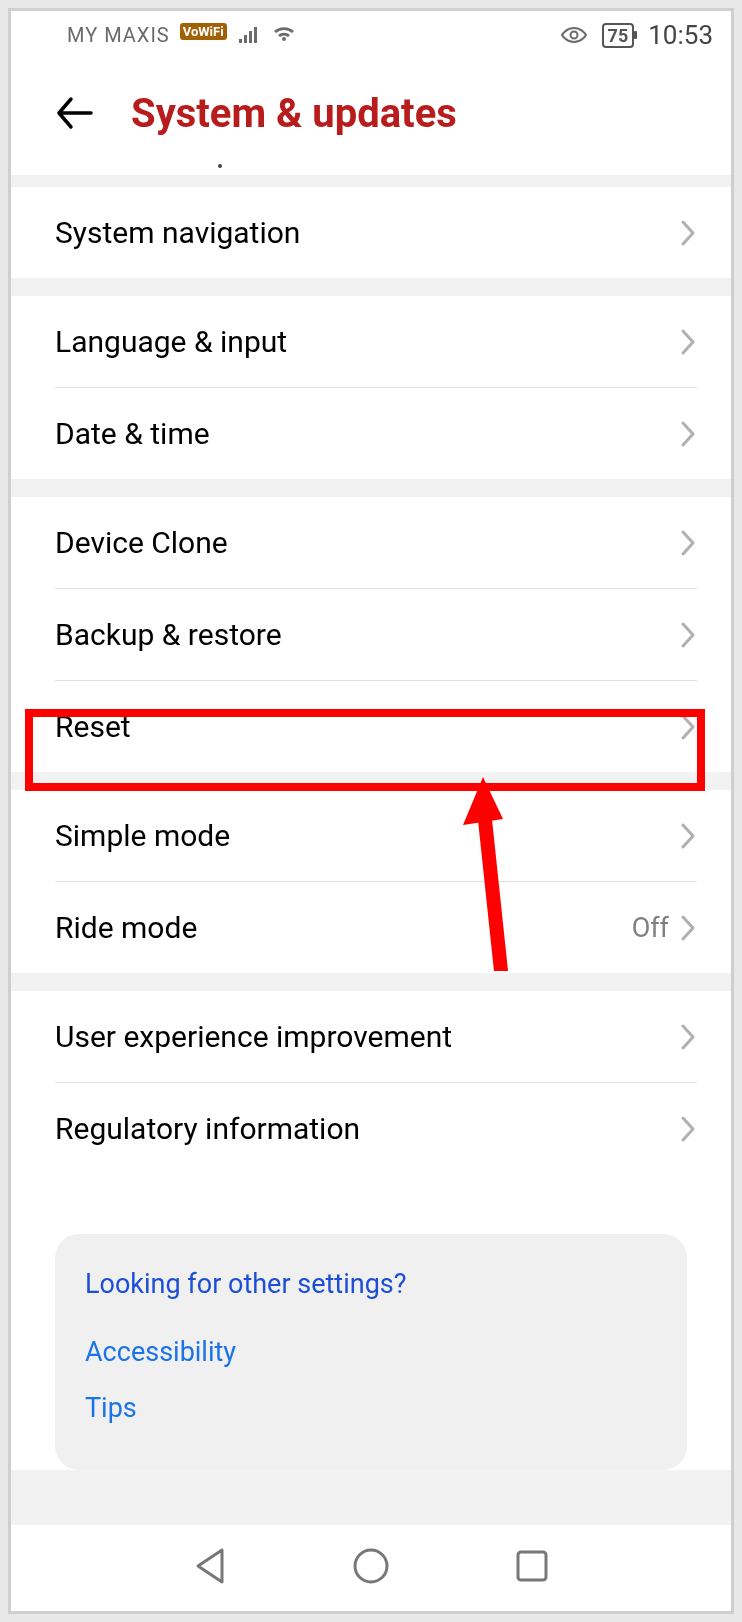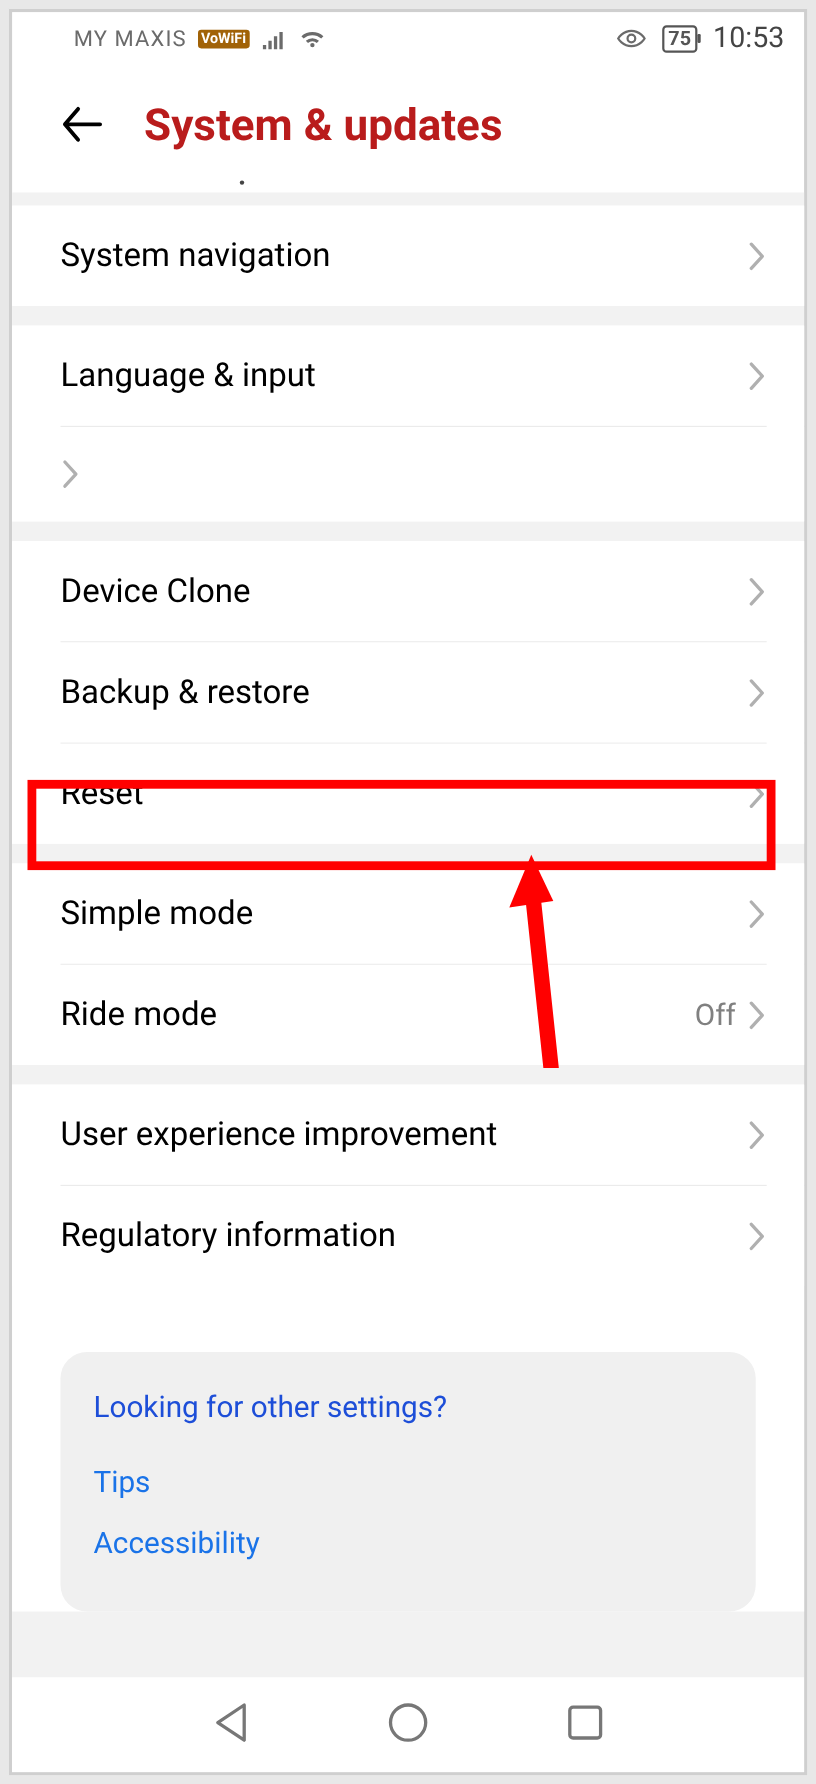--- a/index.html
+++ b/index.html
@@ -23,21 +23,21 @@
     .statusbar {
       display: flex;
       align-items: center;
       padding: 6px 18px 6px 56px;
       font-size: 22px;
       color: #6b6b6b;
       height: 48px;
     }
     .statusbar .left {
       display: flex;
-      align-items: center;
+      align-items: flex-start;
       gap: 10px;
     }
     .statusbar .right {
       margin-left: auto;
       display: flex;
       align-items: center;
       gap: 14px;
     }
     .carrier { font-size: 20px; letter-spacing: 1px; }
     .vowifi {
@@ -206,20 +206,21 @@
       <div class="row">
         <span class="label">Language &amp; input</span>
         <span class="chev">
             <svg width="18" height="30" viewBox="0 0 18 30">
               <path d="M4 4l10 11L4 26" stroke="#b0b0b0" stroke-width="3" fill="none" stroke-linecap="round" stroke-linejoin="round"></path>
             </svg>
           </span>
       </div>
       <div class="divider"></div>
       <div class="row">
+        <span class="label">Date &amp; time</span>
         <span class="chev">
             <svg width="18" height="30" viewBox="0 0 18 30">
               <path d="M4 4l10 11L4 26" stroke="#b0b0b0" stroke-width="3" fill="none" stroke-linecap="round" stroke-linejoin="round"></path>
             </svg>
           </span>
       </div>
     </div>
 
     <div class="group spaced">
       <div class="row">
@@ -285,22 +286,22 @@
         <span class="label">Regulatory information</span>
         <span class="chev">
             <svg width="18" height="30" viewBox="0 0 18 30">
               <path d="M4 4l10 11L4 26" stroke="#b0b0b0" stroke-width="3" fill="none" stroke-linecap="round" stroke-linejoin="round"></path>
             </svg>
           </span>
       </div>
 
       <div class="other-card">
         <div class="other-title">Looking for other settings?</div>
+        <span class="other-link">Accessibility</span>
         <span class="other-link">Tips</span>
-        <span class="other-link">Accessibility</span>
       </div>
     </div>
 
   </div>
 
   <div class="navbar">
     <span class="nav-btn">
       <svg width="36" height="40" viewBox="0 0 36 40">
           <path d="M30 4L6 20l24 16z" fill="none" stroke="#777" stroke-width="3" stroke-linejoin="round"></path>
         </svg>

